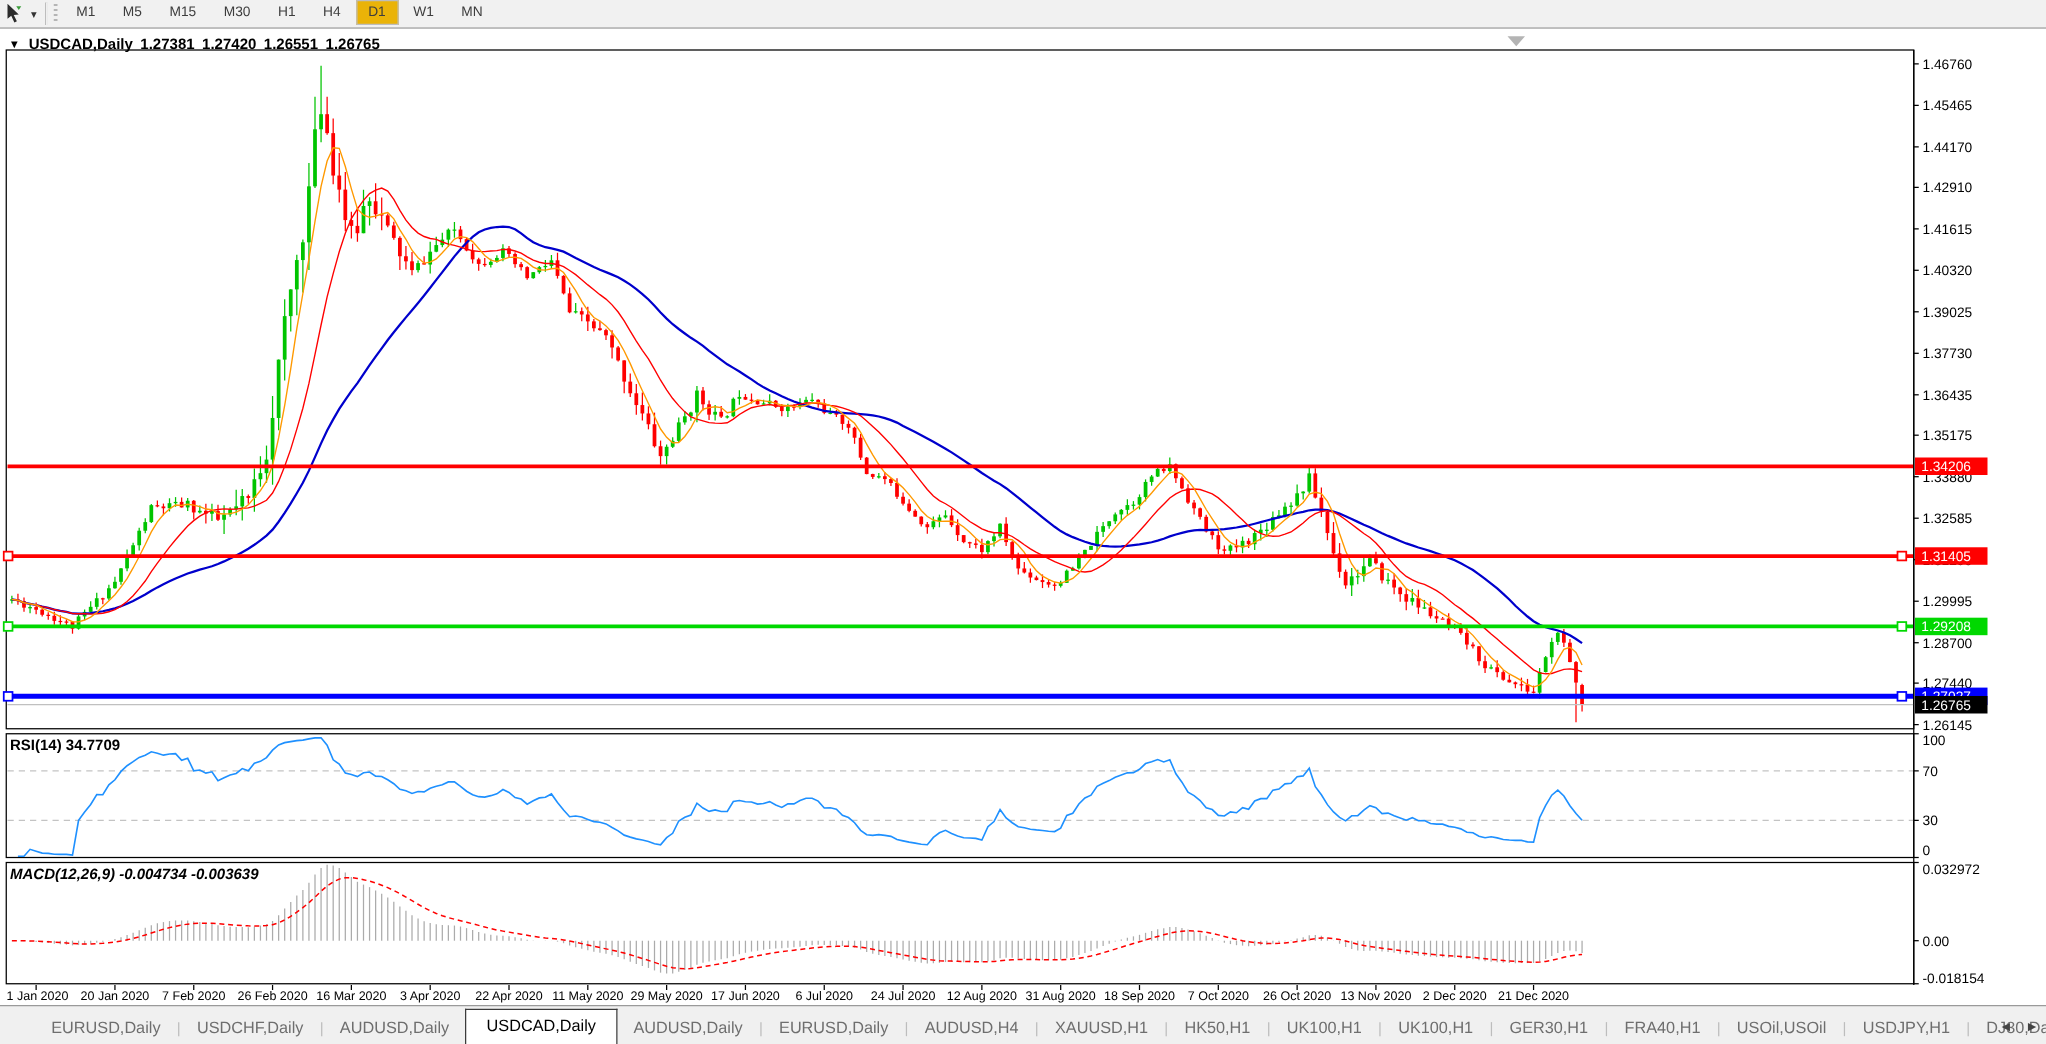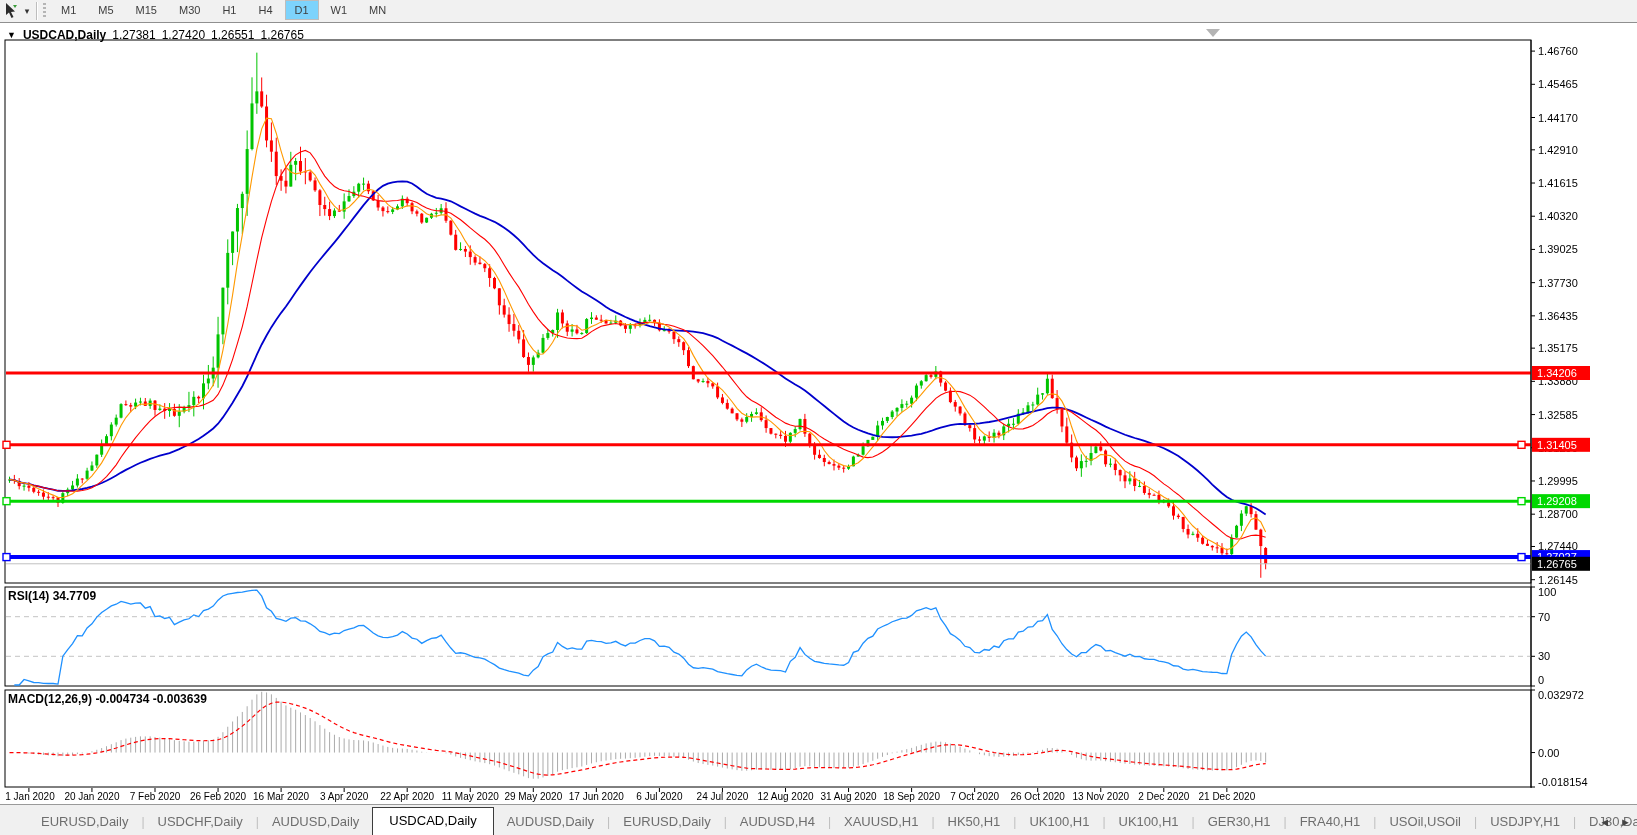--- a/index.html
+++ b/index.html
@@ -7,33 +7,33 @@
   
   .toolbar{position:absolute;top:0;left:0;width:1637px;height:22px;background:#f1f1f1;
     border-bottom:1px solid #8f8f8f;display:flex;align-items:center;}
   .tool-icon{width:20px;height:18px;margin-left:1px;display:flex;align-items:center;justify-content:center;}
   .tool-caret{font-size:9px;color:#333;width:12px;text-align:center;cursor:default;}
   .tb-sep{width:1px;height:18px;background:#bdbdbd;border-right:1px solid #fff;margin:0 3px;}
   .tb-grip{width:3px;height:16px;margin:0 4px 0 2px;
     background:repeating-linear-gradient(to bottom,#b5b5b5 0 2px,transparent 2px 4px);}
   .tf-group{display:flex;align-items:flex-start;height:22px;}
   .tf-btn{font-size:11px;color:#3d3d3d;padding:3px 9px;margin:0 1px;border:1px solid transparent;cursor:default;}
-  .tf-btn.active{background:#7dd3fc;border:1px solid #bdbdbd;}
+  .tf-btn.active{background:#eab308;border:1px solid #bdbdbd;}
   
   .chart-window{position:absolute;top:23px;left:0;width:1637px;height:781px;background:#fff;}
   #chart-svg{position:absolute;top:0;left:0;}
   .chart-title{position:absolute;top:5px;left:7px;font-size:12px;font-weight:bold;color:#000;
     display:flex;align-items:center;gap:6px;white-space:pre;}
   .chart-title .collapse-tri{font-size:9px;margin-right:1px;}
-  .chart-title .ohlc{font-weight:normal;}
+  .chart-title .ohlc{font-weight:bold;}
   .shift-marker{position:absolute;top:6px;left:1206px;width:0;height:0;
     border-left:7px solid transparent;border-right:7px solid transparent;border-top:8px solid #b4b4b4;}
   .pane-label{position:absolute;left:8px;font-size:12px;font-weight:bold;color:#000;white-space:pre;}
   #rsi-label{top:566px;text-align:center;}
-  #macd-label{top:669px;}
+  #macd-label{top:669px;font-style:italic;}
   
   .tab-bar{position:absolute;top:804px;left:0;width:1637px;height:31px;background:#f0f0f0;
     border-top:1px solid #9a9a9a;display:flex;align-items:flex-end;text-align:center;}
   .tabs{display:flex;align-items:flex-end;padding-left:28px;height:100%;}
   .tab{font-size:13px;color:#6e6e6e;padding:5px 13px 7px 13px;white-space:nowrap;cursor:default;}
   .tab.active{background:#fff;color:#000;border:1px solid #3c3c3c;border-bottom:none;
     padding:5px 16px 8px 16px;}
   .tab-sep{color:#bdbdbd;font-size:12px;padding-bottom:7px;}
   .tab-scroll{position:absolute;right:6px;bottom:8px;display:flex;gap:10px;font-size:11px;color:#444;}
 </style>

